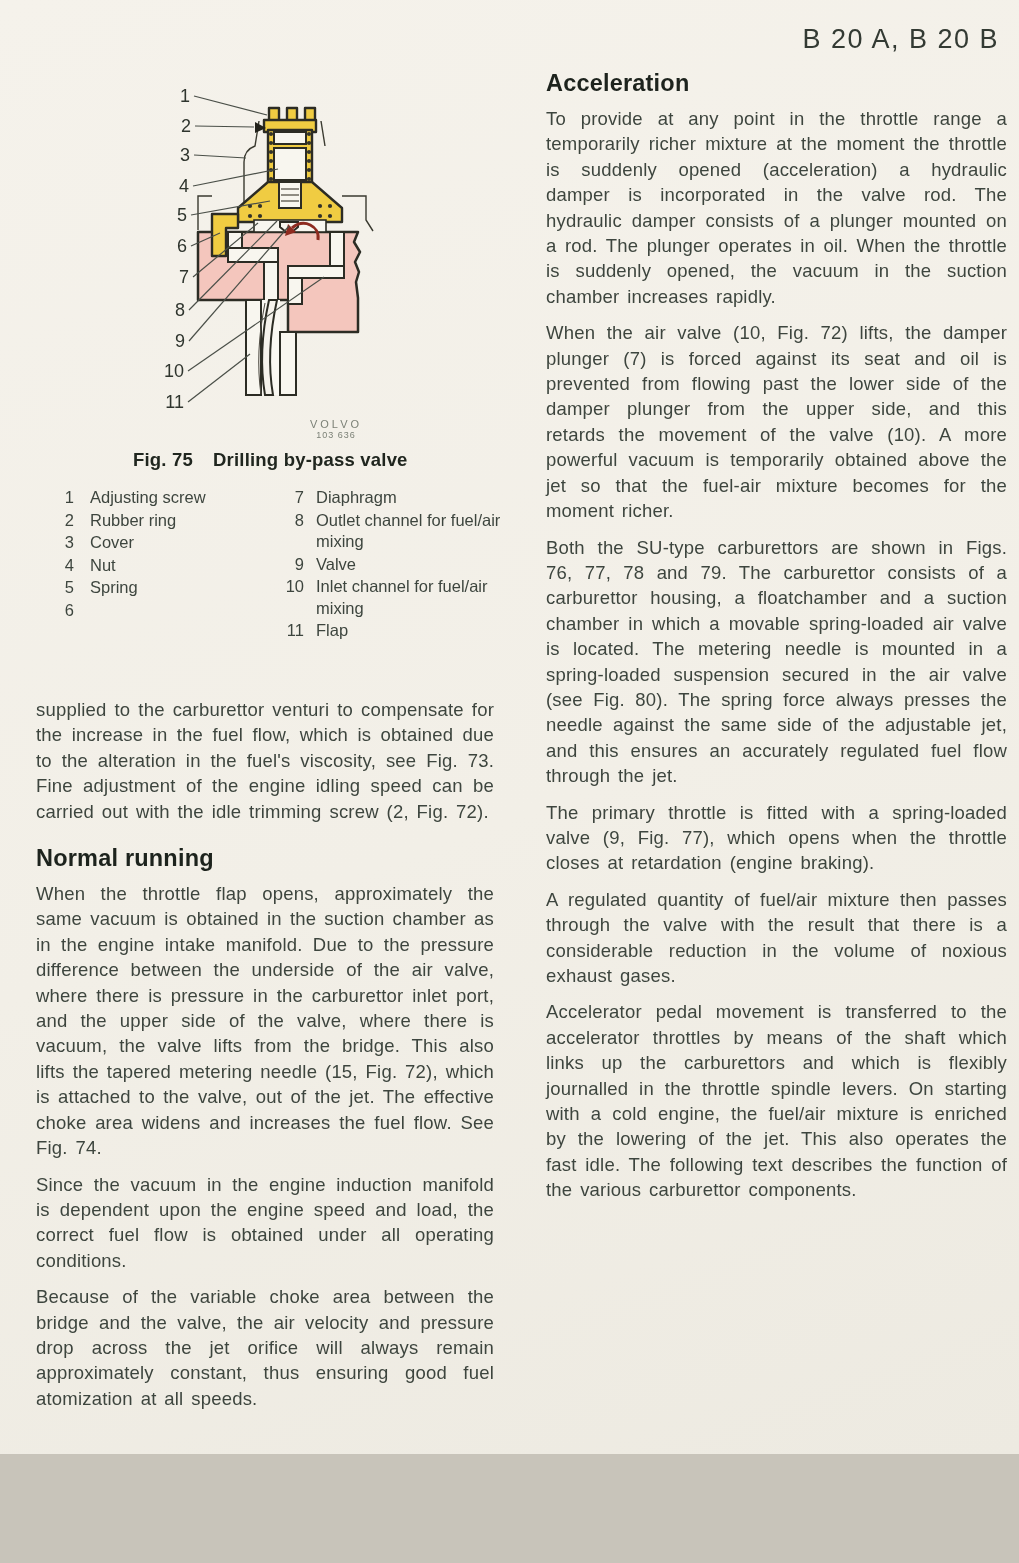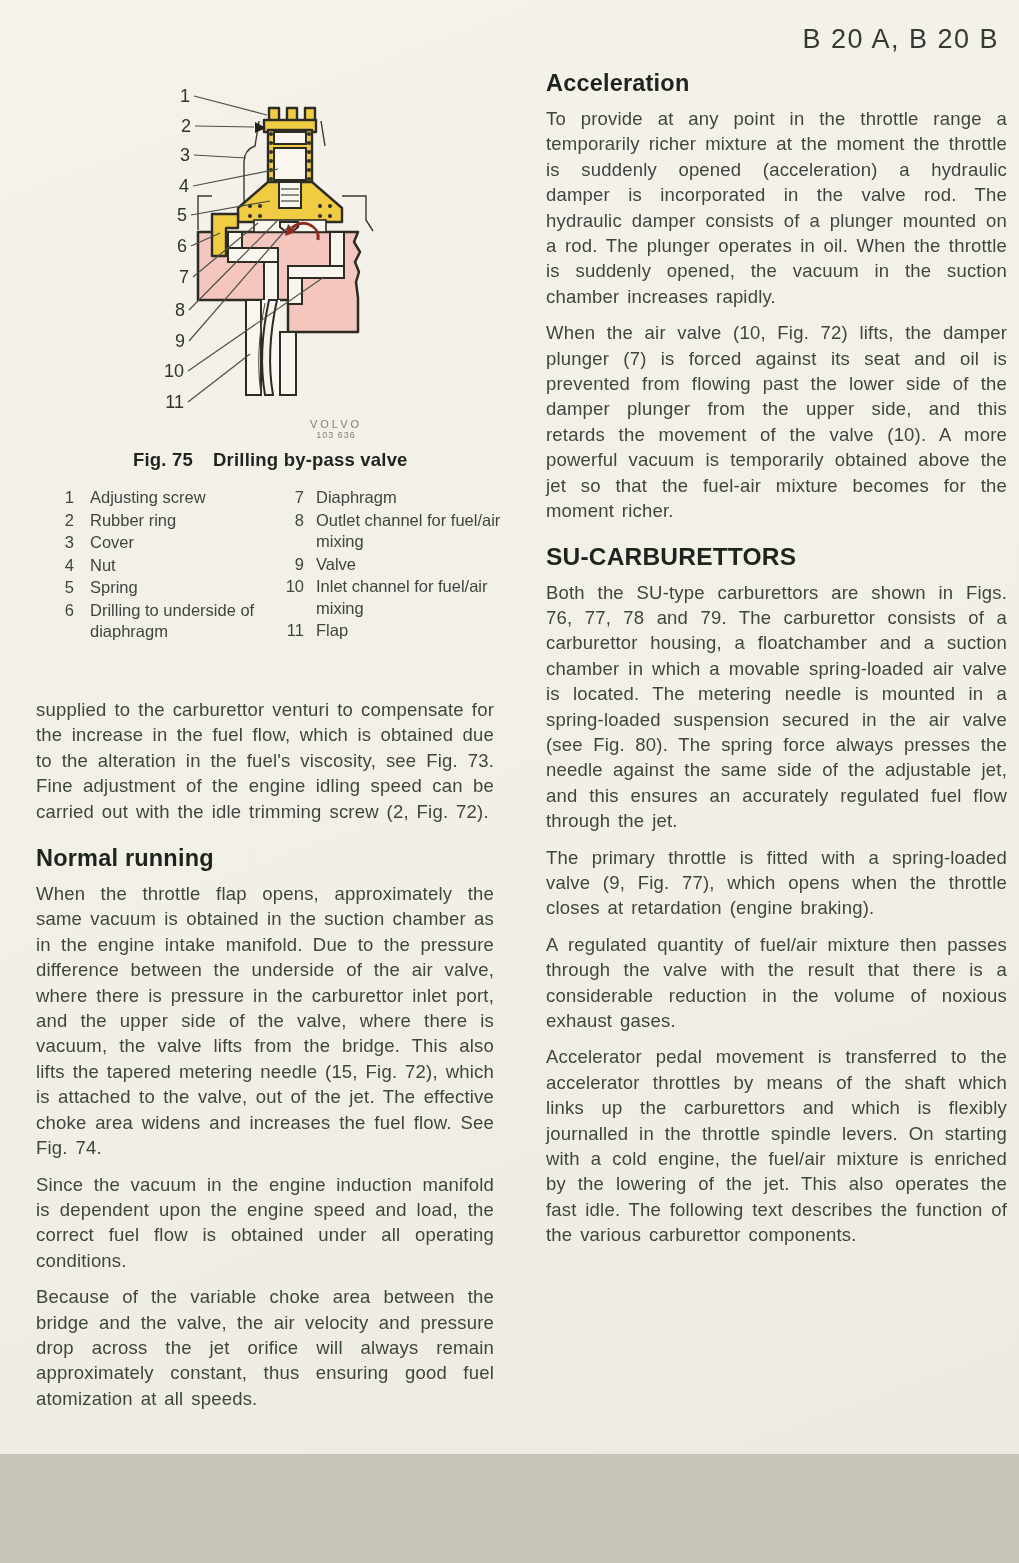--- a/index.html
+++ b/index.html
@@ -209,21 +209,20 @@
       <div class="lrow">
           <span class="n">4</span>
           <span class="t">Nut</span>
         </div>
       <div class="lrow">
           <span class="n">5</span>
           <span class="t">Spring</span>
         </div>
       <div class="lrow">
           <span class="n">6</span>
-          <span class="t">Drilling to underside of diaphragm</span>
         </div>
     </div>
     <div class="col2">
       <div class="lrow">
           <span class="n">7</span>
           <span class="t">Diaphragm</span>
         </div>
       <div class="lrow">
           <span class="n">8</span>
           <span class="t">Outlet channel for fuel/air mixing</span>
@@ -248,21 +247,20 @@
     <h2 class="sec mid">Normal running</h2>
     <p class="body-par">When the throttle flap opens, approximately the same vacuum is obtained in the suction chamber as in the engine intake manifold. Due to the pressure difference between the underside of the air valve, where there is pressure in the carburettor inlet port, and the upper side of the valve, where there is vacuum, the valve lifts from the bridge. This also lifts the tapered metering needle (15, Fig. 72), which is attached to the valve, out of the jet. The effective choke area widens and increases the fuel flow. See Fig. 74.</p>
     <p class="body-par">Since the vacuum in the engine induction manifold is dependent upon the engine speed and load, the correct fuel flow is obtained under all operating conditions.</p>
     <p class="body-par">Because of the variable choke area between the bridge and the valve, the air velocity and pressure drop across the jet orifice will always remain approximately constant, thus ensuring good fuel atomization at all speeds.</p>
   </div>
 
   <div class="colR">
     <h2 class="sec">Acceleration</h2>
     <p class="body-par">To provide at any point in the throttle range a temporarily richer mixture at the moment the throttle is suddenly opened (acceleration) a hydraulic damper is incorporated in the valve rod. The hydraulic damper consists of a plunger mounted on a rod. The plunger operates in oil. When the throttle is suddenly opened, the vacuum in the suction chamber increases rapidly.</p>
     <p class="body-par">When the air valve (10, Fig. 72) lifts, the damper plunger (7) is forced against its seat and oil is prevented from flowing past the lower side of the damper plunger from the upper side, and this retards the movement of the valve (10). A more powerful vacuum is temporarily obtained above the jet so that the fuel-air mixture becomes for the moment richer.</p>
-    <h2 class="sec caps">SU-CARBURETTORS</h2>
     <p class="body-par">Both the SU-type carburettors are shown in Figs. 76, 77, 78 and 79. The carburettor consists of a carburettor housing, a floatchamber and a suction chamber in which a movable spring-loaded air valve is located. The metering needle is mounted in a spring-loaded suspension secured in the air valve (see Fig. 80). The spring force always presses the needle against the same side of the adjustable jet, and this ensures an accurately regulated fuel flow through the jet.</p>
     <p class="body-par">The primary throttle is fitted with a spring-loaded valve (9, Fig. 77), which opens when the throttle closes at retardation (engine braking).</p>
     <p class="body-par">A regulated quantity of fuel/air mixture then passes through the valve with the result that there is a considerable reduction in the volume of noxious exhaust gases.</p>
     <p class="body-par">Accelerator pedal movement is transferred to the accelerator throttles by means of the shaft which links up the carburettors and which is flexibly journalled in the throttle spindle levers. On starting with a cold engine, the fuel/air mixture is enriched by the lowering of the jet. This also operates the fast idle. The following text describes the function of the various carburettor components.</p>
   </div>
 
   <div class="pgnum">6—39</div>
 
 </div>
 

